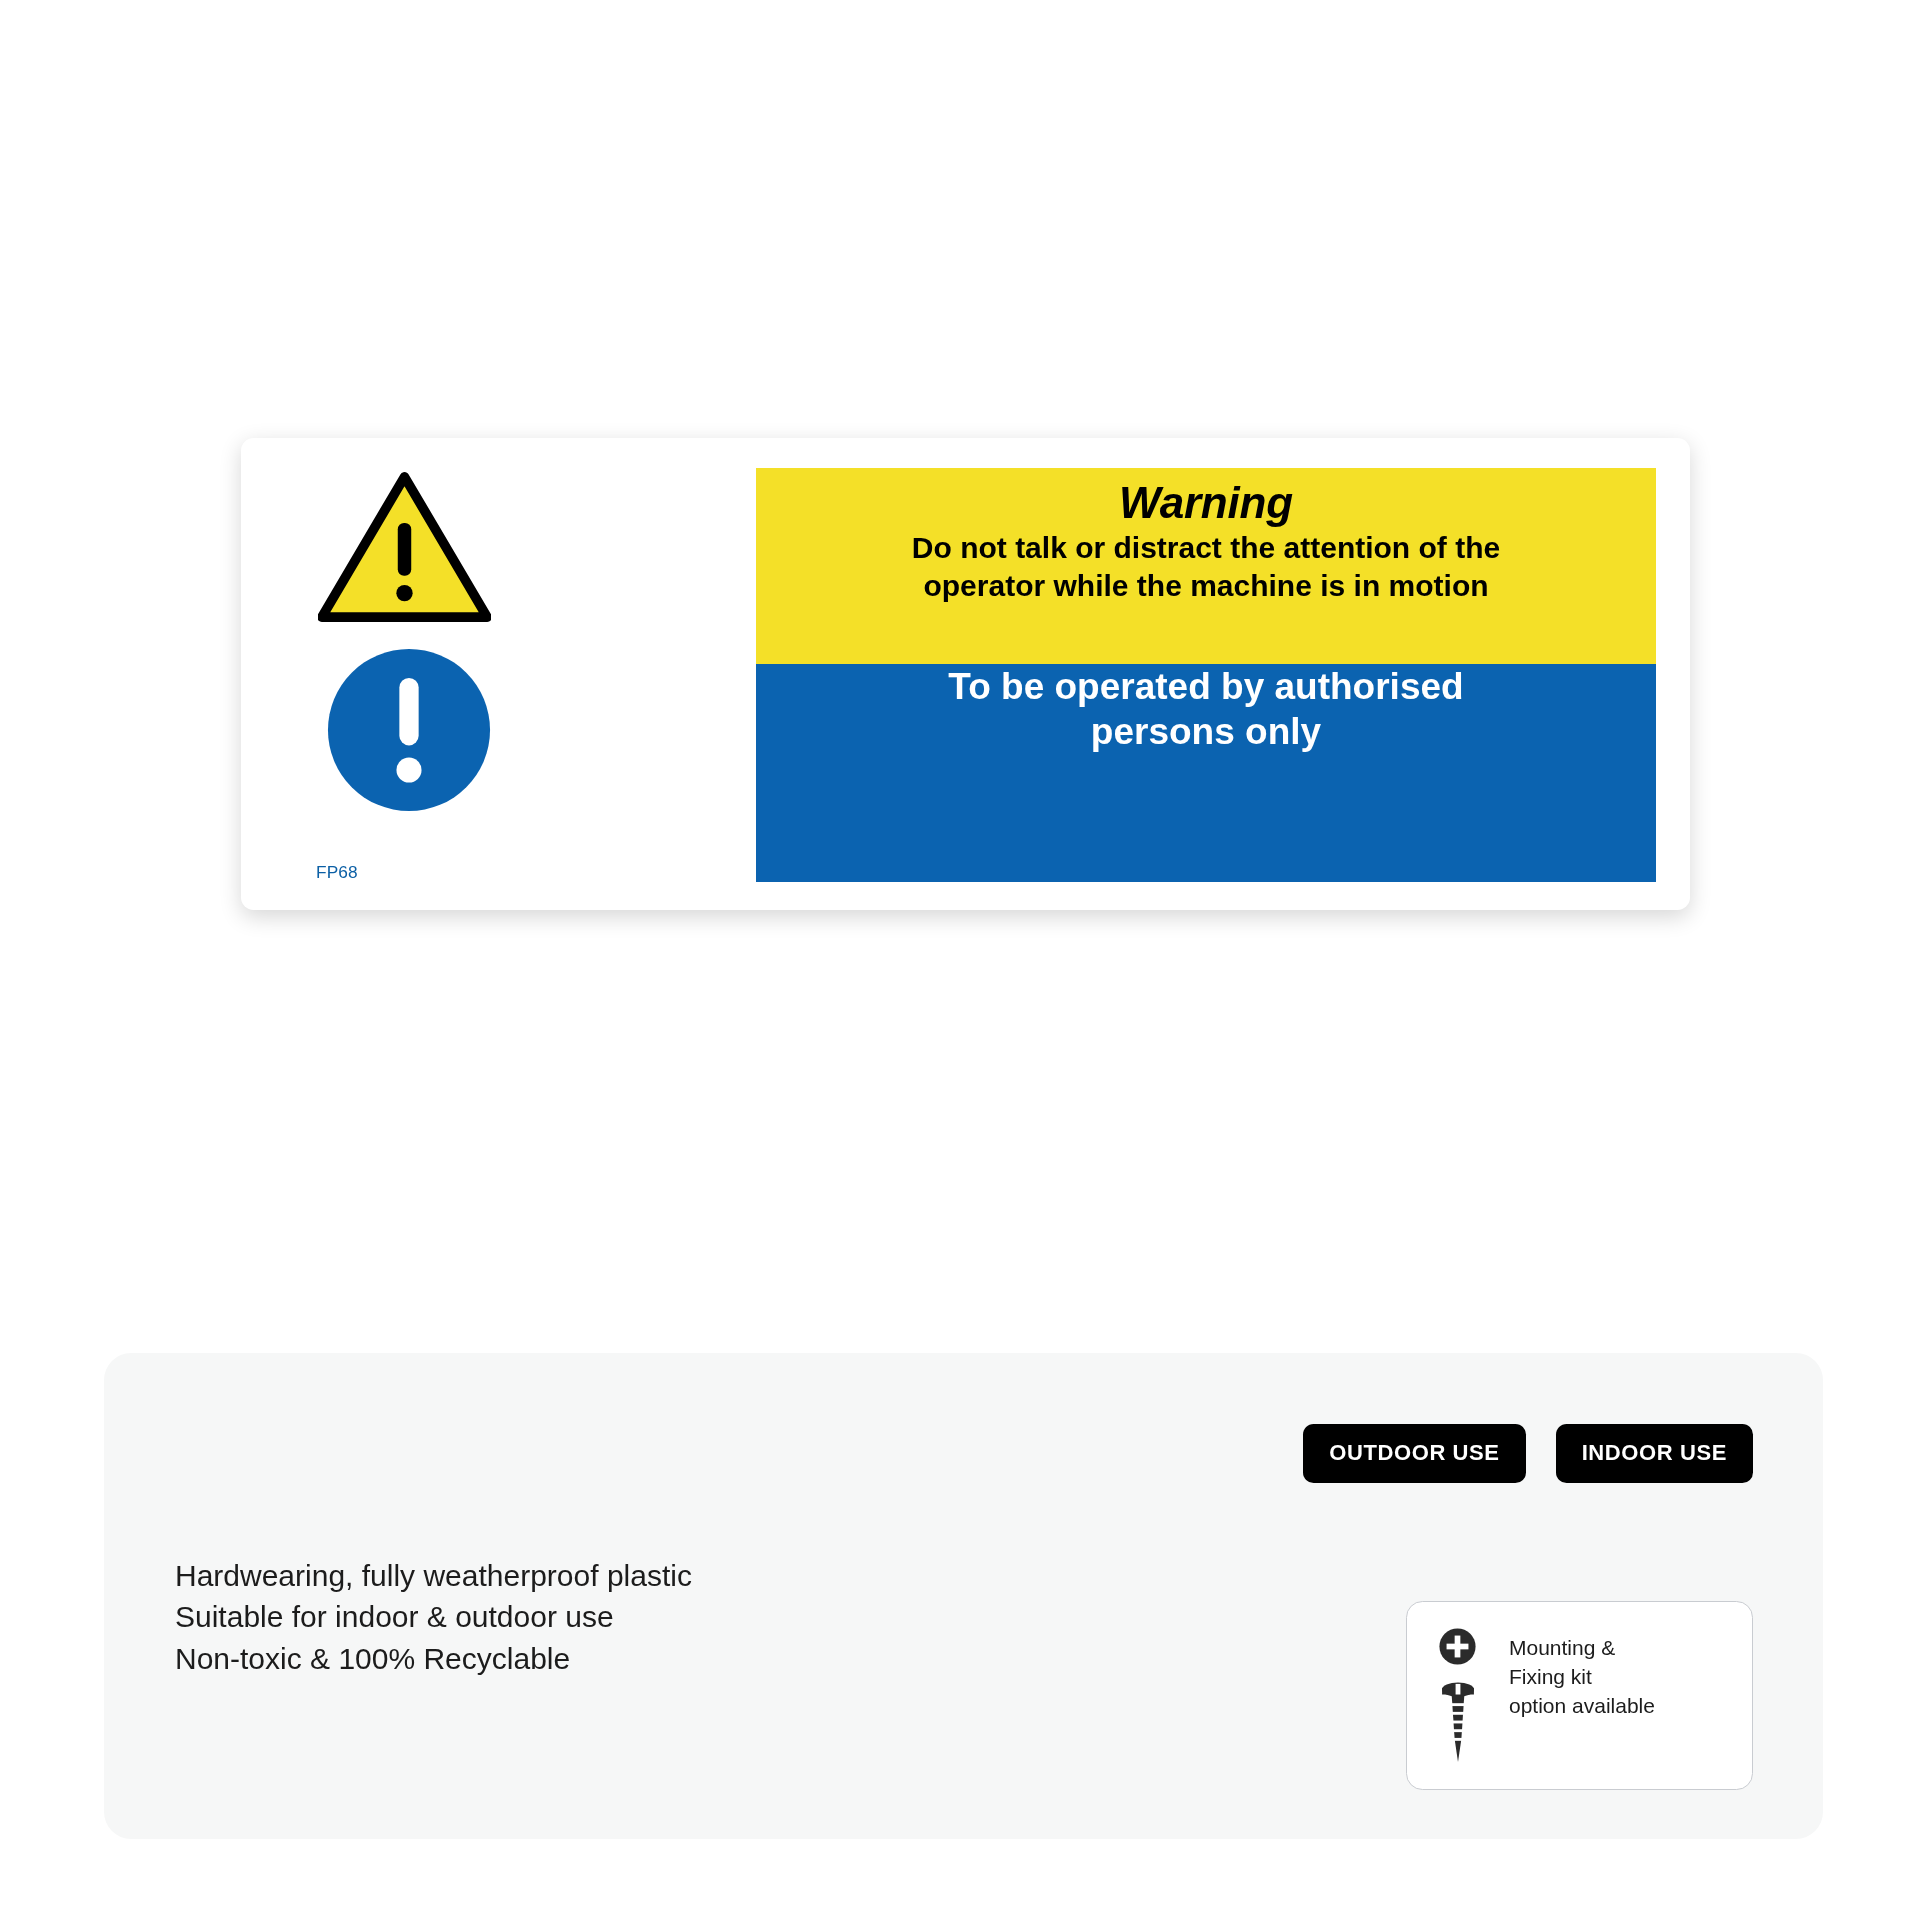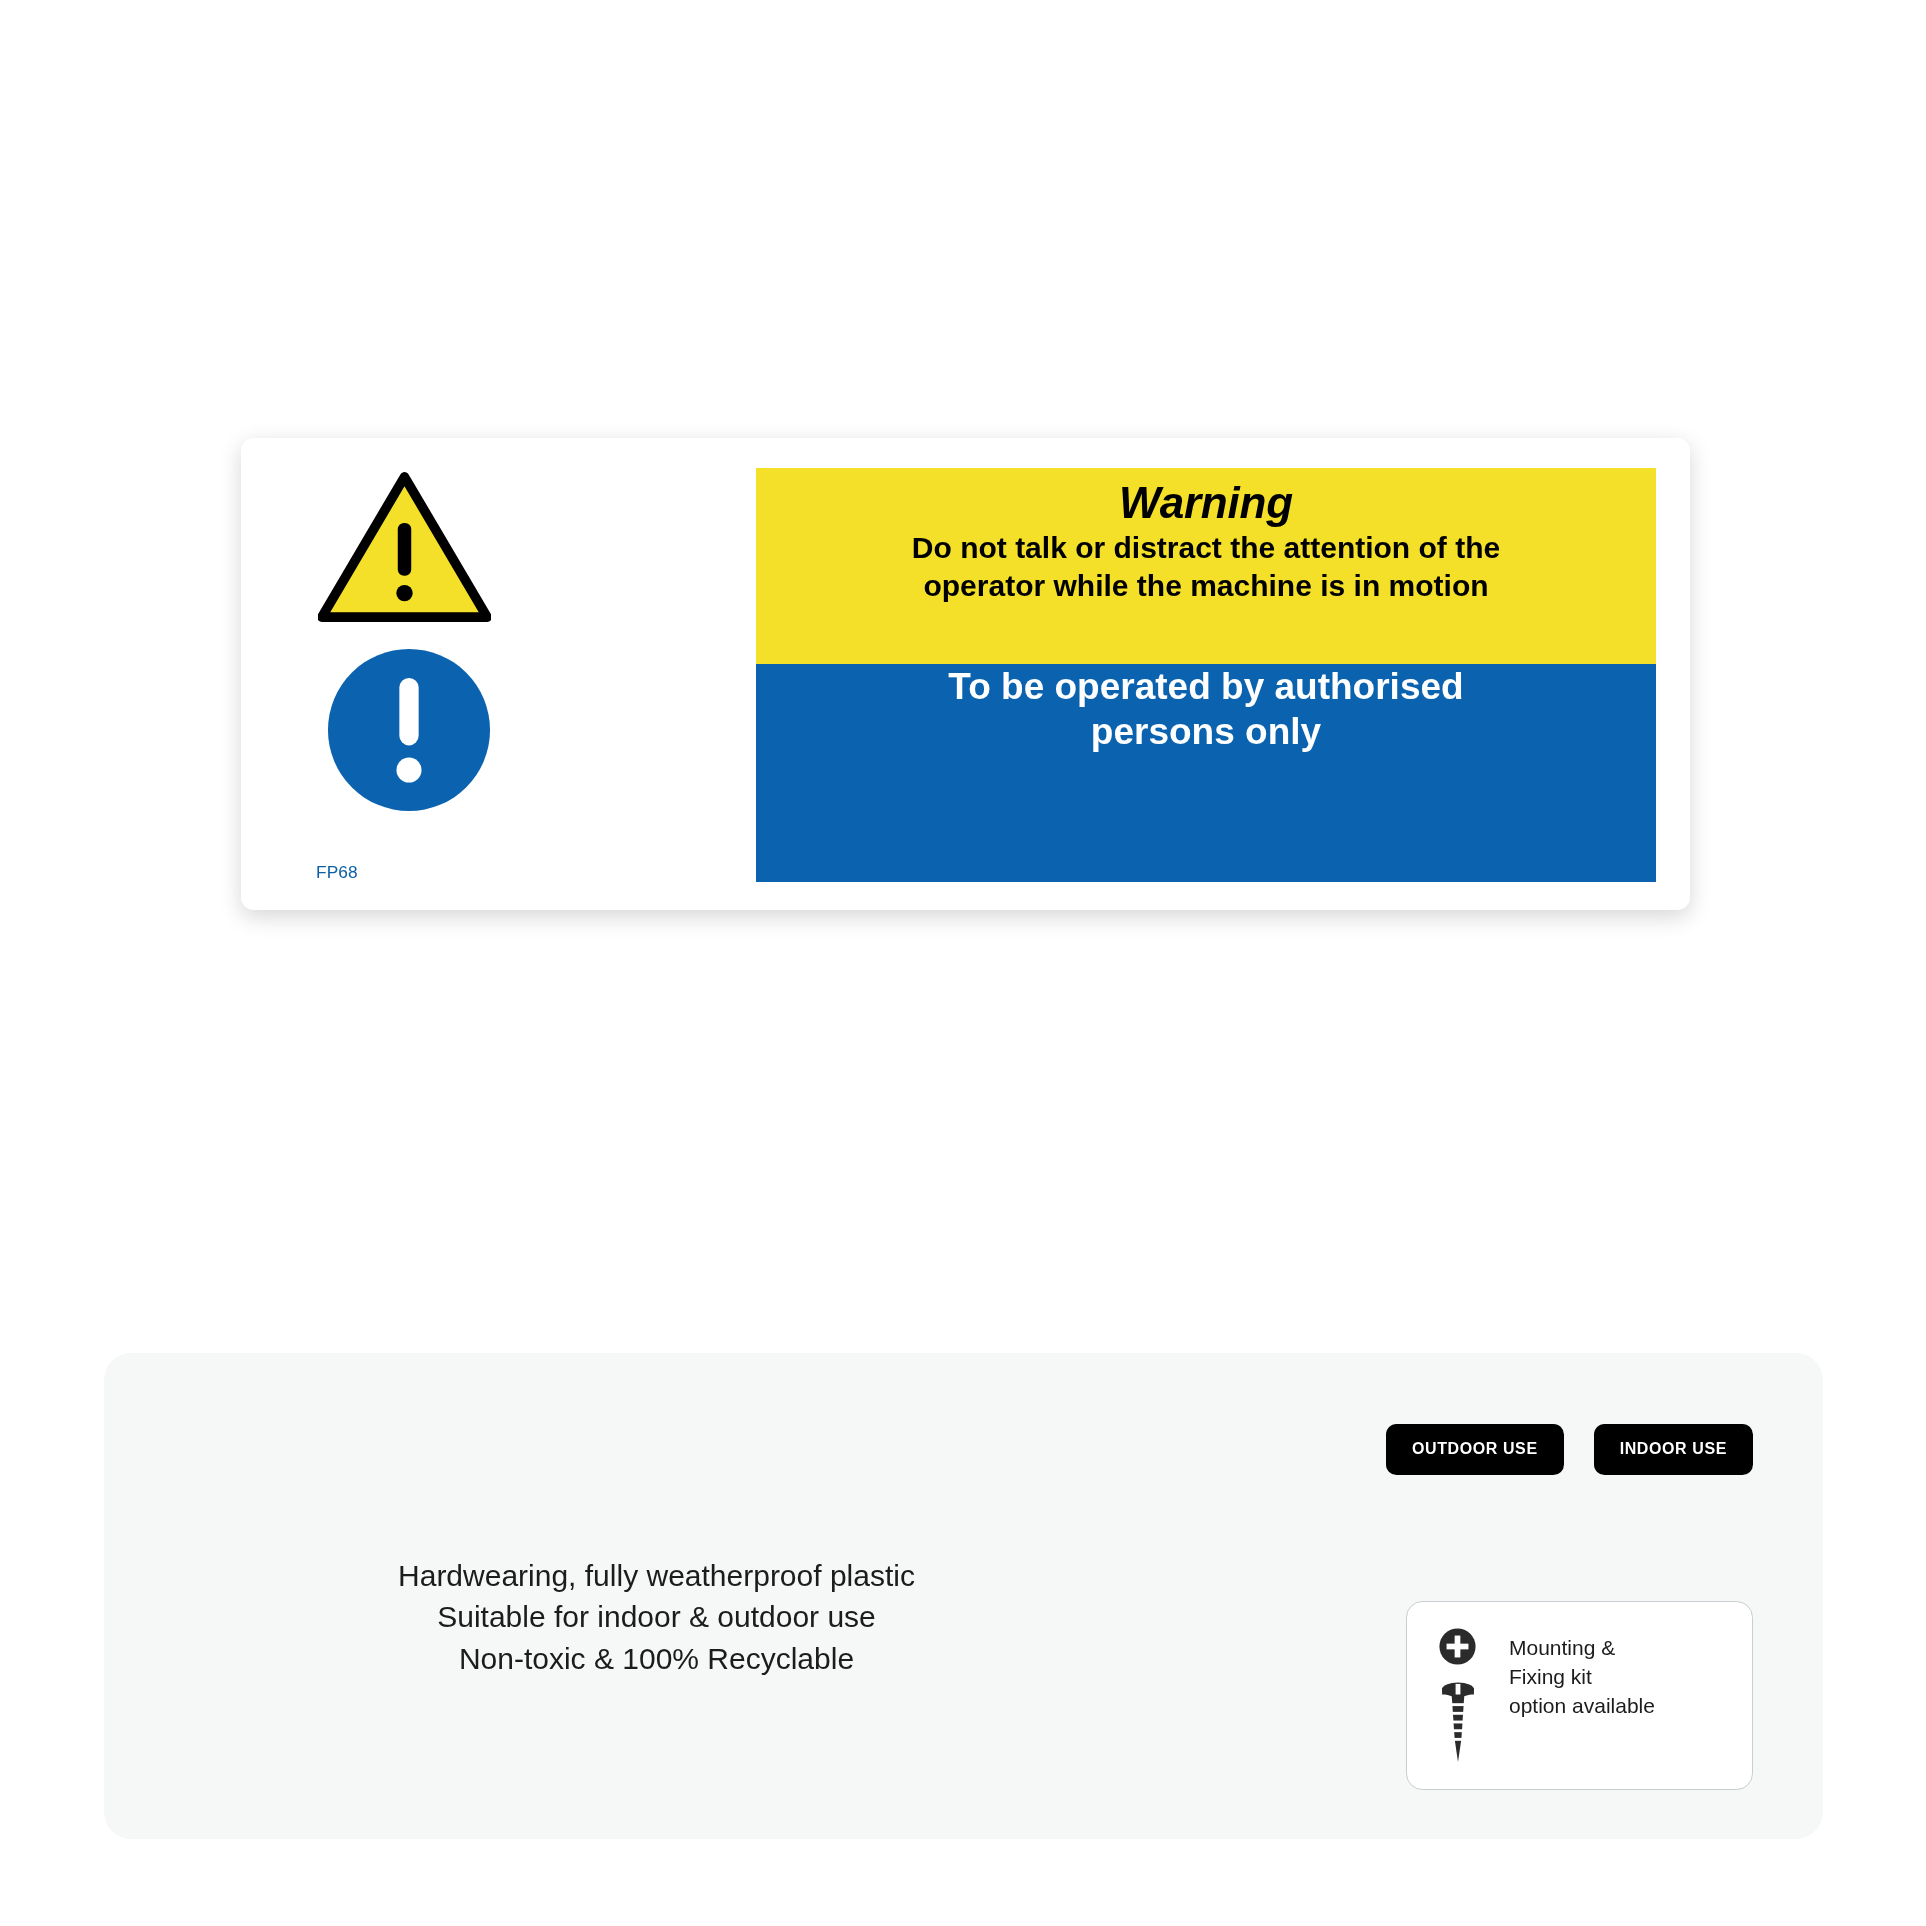--- a/index.html
+++ b/index.html
@@ -156,41 +156,40 @@
     font-weight: bold;
     color: #1c1c1c;
     letter-spacing: -0.2px;
   }
 
   .features {
     position: absolute;
     left: 71px;
     top: 202px;
     width: 963px;
-    text-align: center;
   }
   .feature-line {
     font-size: 30px;
     color: #1c1c1c;
     line-height: 1.38;
     white-space: nowrap;
   }
 
   .use-badges {
     position: absolute;
     right: 70px;
     top: 71px;
     display: flex;
     gap: 30px;
   }
   .badge {
     background: #000000;
     color: #ffffff;
     border-radius: 10.6px;
-    font-size: 16px;
+    font-size: 22px;
     font-weight: bold;
     letter-spacing: 0.6px;
     padding: 16.4px 26px;
     display: flex;
     align-items: center;
     justify-content: center;
     white-space: nowrap;
   }
 
   .fixing-box {

